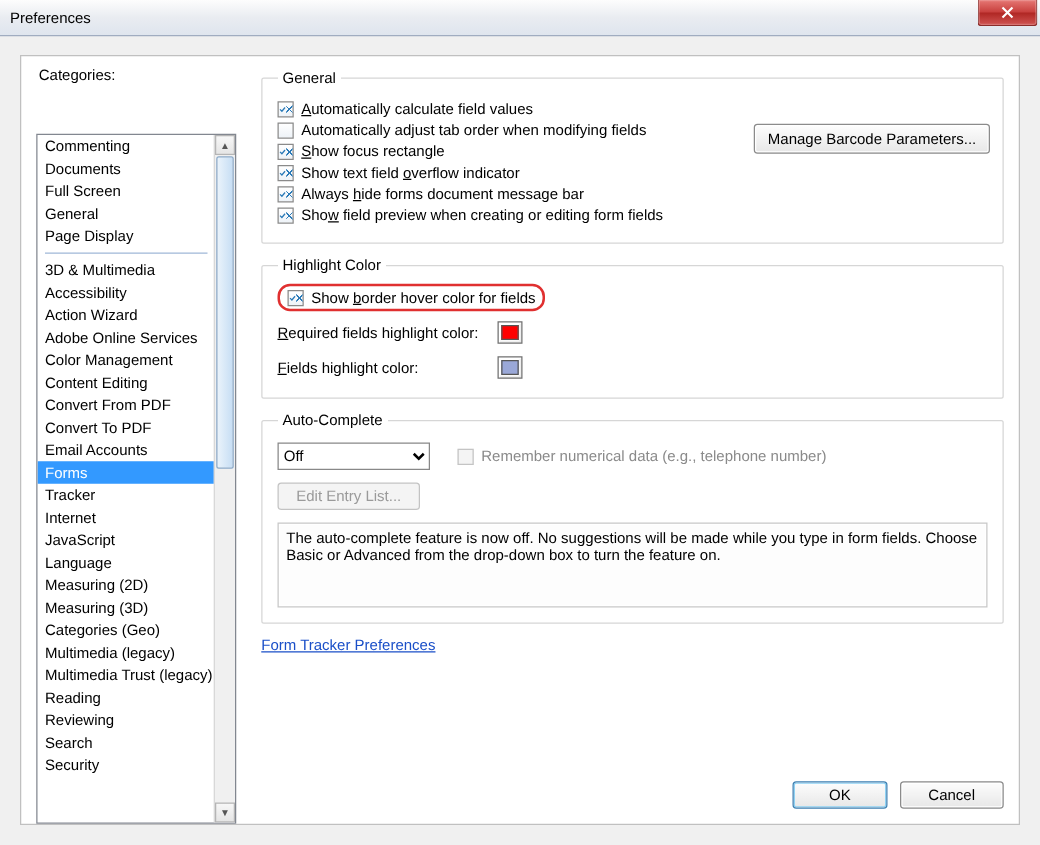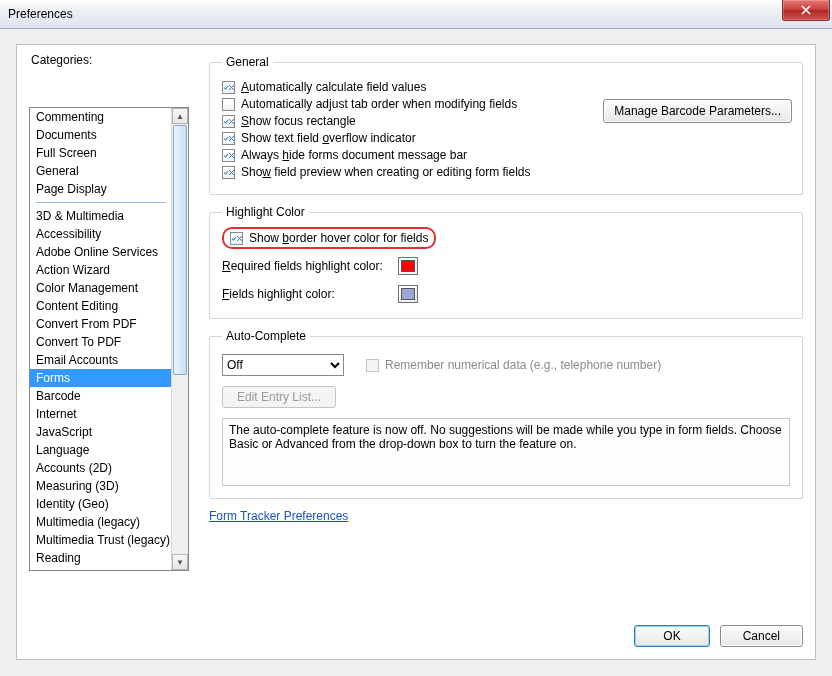--- a/index.html
+++ b/index.html
@@ -48,21 +48,21 @@
     left:16px; top:44px;
     right:16px; bottom:16px;
     background: #fff;
     border: 1px solid #c0c0c0;
     box-sizing: border-box;
     padding:10px 12px 12px 12px;
   }
   .cat-label {margin:0 0 4px 2px;}
   .catbox {
     width: 160px;
-    height: 464px;
+    height: 552px;
     border:1px solid #828790;
     background:#fff;
     overflow:hidden;
     position:relative;
     box-sizing: border-box;
     margin-top: 40px;
   }
   .catbox .inner {
     position:absolute;left:0;top:0;right:16px;bottom:0;
     overflow:hidden;
@@ -200,35 +200,35 @@
       <div class="catbox">
         <div class="inner" id="catinner">
             <div class="cat-item">Commenting</div>
             <div class="cat-item">Documents</div>
             <div class="cat-item">Full Screen</div>
             <div class="cat-item">General</div>
             <div class="cat-item">Page Display</div>
             <div class="cat-sep"></div>
             <div class="cat-item">3D &amp; Multimedia</div>
             <div class="cat-item">Accessibility</div>
+            <div class="cat-item">Action Wizard</div>
             <div class="cat-item">Adobe Online Services</div>
-            <div class="cat-item">Action Wizard</div>
             <div class="cat-item">Color Management</div>
             <div class="cat-item">Content Editing</div>
             <div class="cat-item">Convert From PDF</div>
             <div class="cat-item">Convert To PDF</div>
             <div class="cat-item">Email Accounts</div>
             <div class="cat-item selected">Forms</div>
-            <div class="cat-item">Barcode</div>
+            <div class="cat-item">Tracker</div>
             <div class="cat-item">Internet</div>
             <div class="cat-item">JavaScript</div>
             <div class="cat-item">Language</div>
-            <div class="cat-item">Accounts (2D)</div>
+            <div class="cat-item">Measuring (2D)</div>
             <div class="cat-item">Measuring (3D)</div>
-            <div class="cat-item">Identity (Geo)</div>
+            <div class="cat-item">Categories (Geo)</div>
             <div class="cat-item">Multimedia (legacy)</div>
             <div class="cat-item">Multimedia Trust (legacy)</div>
             <div class="cat-item">Reading</div>
             <div class="cat-item">Reviewing</div>
             <div class="cat-item">Search</div>
             <div class="cat-item">Security</div>
           </div>
         <div class="scrollbar">
           <div class="btn">▲</div>
           <div class="thumb"></div>

